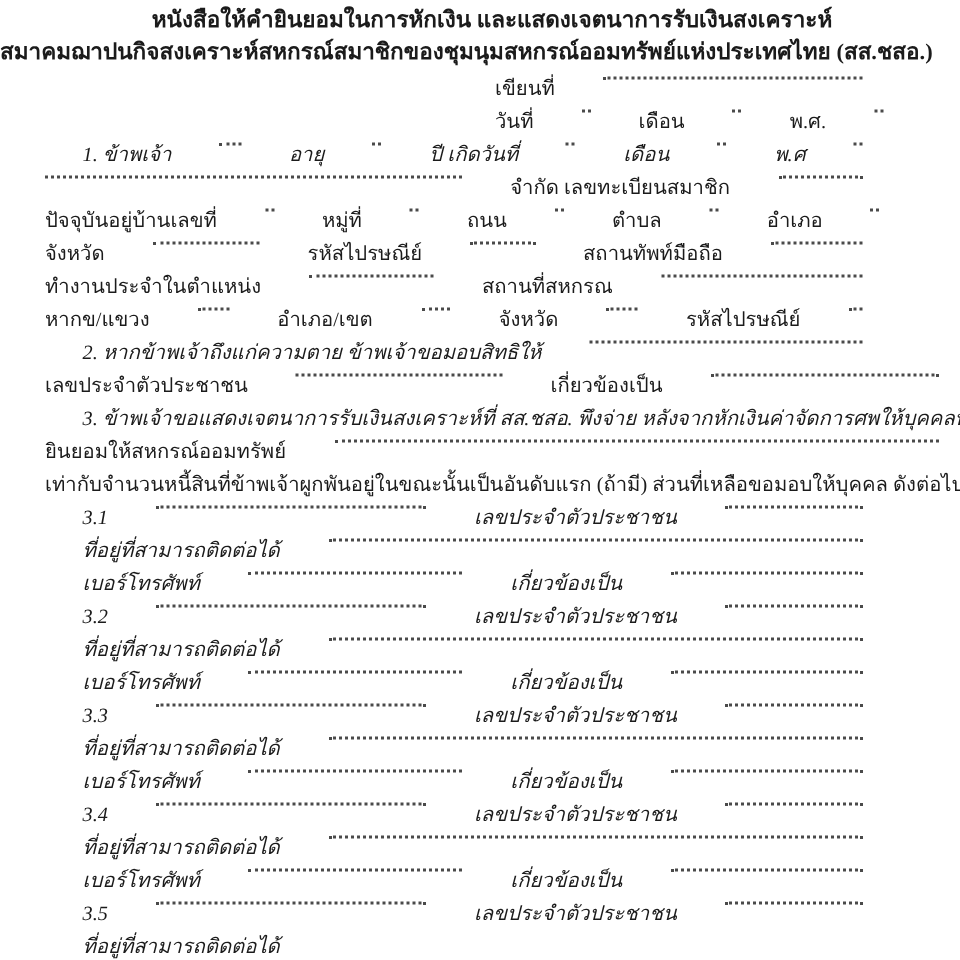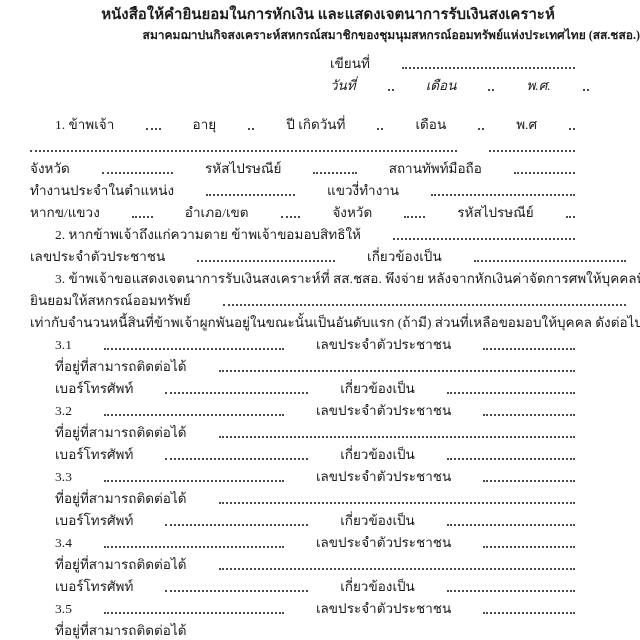--- a/index.html
+++ b/index.html
@@ -7,32 +7,32 @@
     position:relative;width:640px;height:640px;background:#ffffff;
     overflow:hidden;color:#1b1b1b;
     font-family:"Liberation Serif","DejaVu Serif",serif;
   }
   .title1{
     margin-top:2px;height:22px;line-height:24px;
     font-size:15px;font-weight:700;text-align:center;white-space:nowrap;padding-left:16px;
   }
   .title2{
     height:26px;line-height:22px;
-    font-size:12px;font-weight:700;text-align:right;white-space:nowrap;
+    font-size:15px;font-weight:700;text-align:left;white-space:nowrap;
   }
   .row{
-    display:flex;align-items:flex-end;
+    display:flex;
     height:22px;width:545px;margin-left:30px;
     box-sizing:border-box;
     gap:32px;
   }
   .row.wide{width:596px;}
-  .row.indent{padding-left:25px;}
+  .row.indent{padding-left:25px;font-style:italic;}
   .row.right{width:245px;margin-left:330px;}
-  .row.gap{margin-bottom:17px;font-style:italic;}
+  .row.gap{margin-bottom:0;}
   .lbl{
     white-space:nowrap;font-size:13.5px;line-height:17px;
   }
   .fill{
     border-bottom:2px dotted #4a4a4a;
     margin-bottom:3px;flex-grow:1;min-width:6px;height:1px;
   }
 </style>
 </head>
 <body>
@@ -60,34 +60,47 @@
         <span class="fill" style="flex-grow: 21;"></span>
         <span class="lbl">ปี  เกิดวันที่</span>
         <span class="fill" style="flex-grow: 40;"></span>
         <span class="lbl">เดือน</span>
         <span class="fill" style="flex-grow: 37;"></span>
         <span class="lbl">พ.ศ</span>
         <span class="fill" style="flex-grow: 30;"></span>
       </div>
       <div class="row">
         <span class="fill" style="flex-grow: 222;"></span>
+        <span class="lbl">จำกัด เลขทะเบียนสมาชิก</span>
+        <span class="fill" style="flex-grow: 45;"></span>
+      </div>
+      <div class="row">
+        <span class="lbl">ปัจจุบันอยู่บ้านเลขที่</span>
+        <span class="fill" style="flex-grow: 55;"></span>
+        <span class="lbl">หมู่ที่</span>
+        <span class="fill" style="flex-grow: 45;"></span>
+        <span class="lbl">ถนน</span>
+        <span class="fill" style="flex-grow: 80;"></span>
+        <span class="lbl">ตำบล</span>
+        <span class="fill" style="flex-grow: 70;"></span>
+        <span class="lbl">อำเภอ</span>
         <span class="fill" style="flex-grow: 45;"></span>
       </div>
       <div class="row">
         <span class="lbl">จังหวัด</span>
         <span class="fill" style="flex-grow: 140;"></span>
         <span class="lbl">รหัสไปรษณีย์</span>
         <span class="fill" style="flex-grow: 85;"></span>
         <span class="lbl">สถานทัพท์มือถือ</span>
         <span class="fill" style="flex-grow: 120;"></span>
       </div>
       <div class="row">
         <span class="lbl">ทำงานประจำในตำแหน่ง</span>
         <span class="fill" style="flex-grow: 130;"></span>
-        <span class="lbl">แขวงี่ทำงาน</span>
+        <span class="lbl">สถานที่สหกรณ</span>
         <span class="fill" style="flex-grow: 210;"></span>
       </div>
       <div class="row">
         <span class="lbl">หากข/แขวง</span>
         <span class="fill" style="flex-grow: 90;"></span>
         <span class="lbl">อำเภอ/เขต</span>
         <span class="fill" style="flex-grow: 85;"></span>
         <span class="lbl">จังหวัด</span>
         <span class="fill" style="flex-grow: 90;"></span>
         <span class="lbl">รหัสไปรษณีย์</span>

